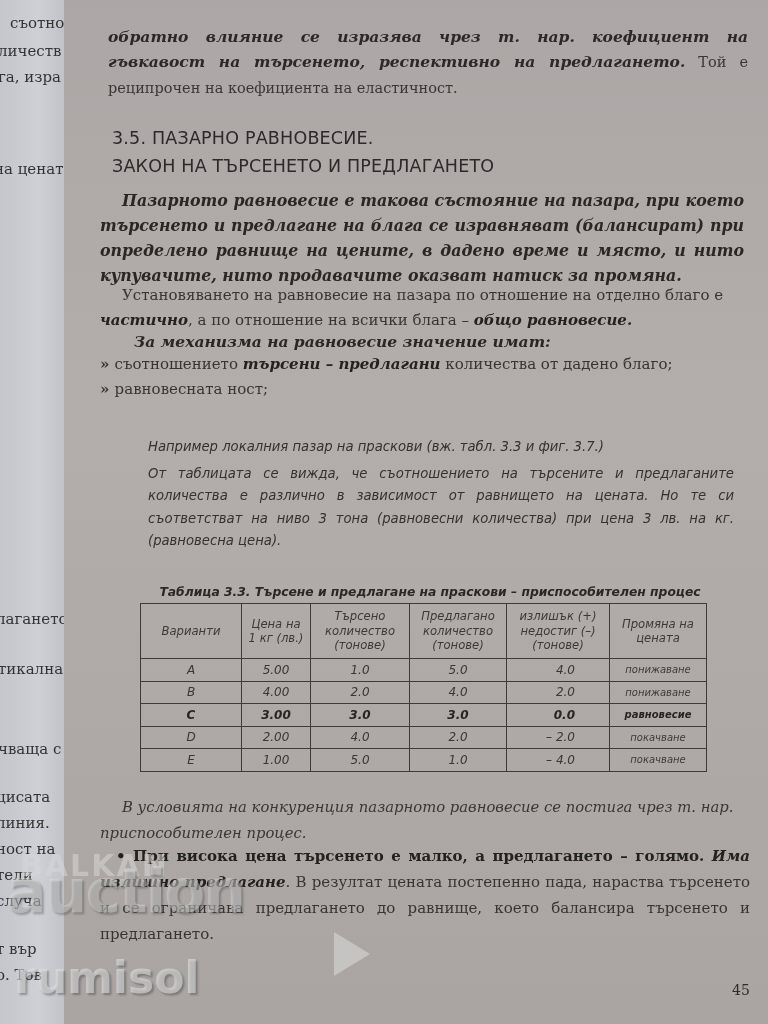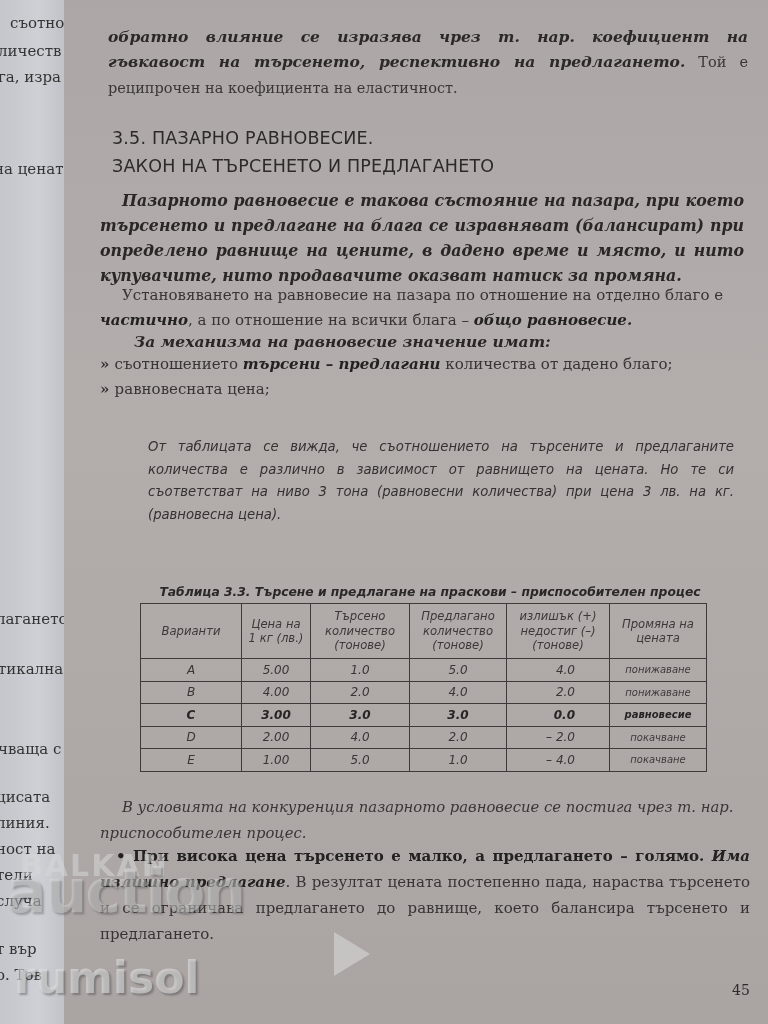--- a/index.html
+++ b/index.html
@@ -157,24 +157,25 @@
     <p class="definition" style="margin:0">Пазарното равновесие е такова състояние на пазара, при което търсенето и предлагане на блага се изравняват (балансират) при определено равнище на цените, в дадено време и място, и нито купувачите, нито продавачите оказват натиск за промяна.</p>
 
     <p class="para2" style="margin:0">
       <span>Установяването на равновесие на пазара по отношение на отделно благо е </span><b>частично</b><span>, а по отношение на всички блага – </span><b>общо равновесие.</b>
     </p>
 
     <div class="mech-title">За механизма на равновесие значение имат:</div>
 
     <ul class="bullets" style="top:352px">
       <li><span>съотношението </span><b>търсени – предлагани</b><span> количества от дадено благо;</span></li>
-      <li><span>равновесната цена;</span></li>
+      <li><span>равновесната ност;</span></li>
     </ul>
 
     <div class="example">
+      <div class="ex-title">Например локалния пазар на праскови (вж. табл. 3.3 и фиг. 3.7.)</div>
       <div class="ex-body">От таблицата се вижда, че съотношението на търсените и предлаганите количества е различно в зависимост от равнището на цената. Но те си съответстват на ниво 3 тона (равновесни количества) при цена 3 лв. на кг. (равновесна цена).</div>
     </div>
 
     <div class="table-caption">Таблица 3.3. Търсене и предлагане на праскови – приспособителен процес</div>
 
     <table class="data">
       <thead>
         <tr>
           <th style="width:92px">Варианти</th>
           <th style="width:60px">Цена на 1 кг (лв.)</th>

